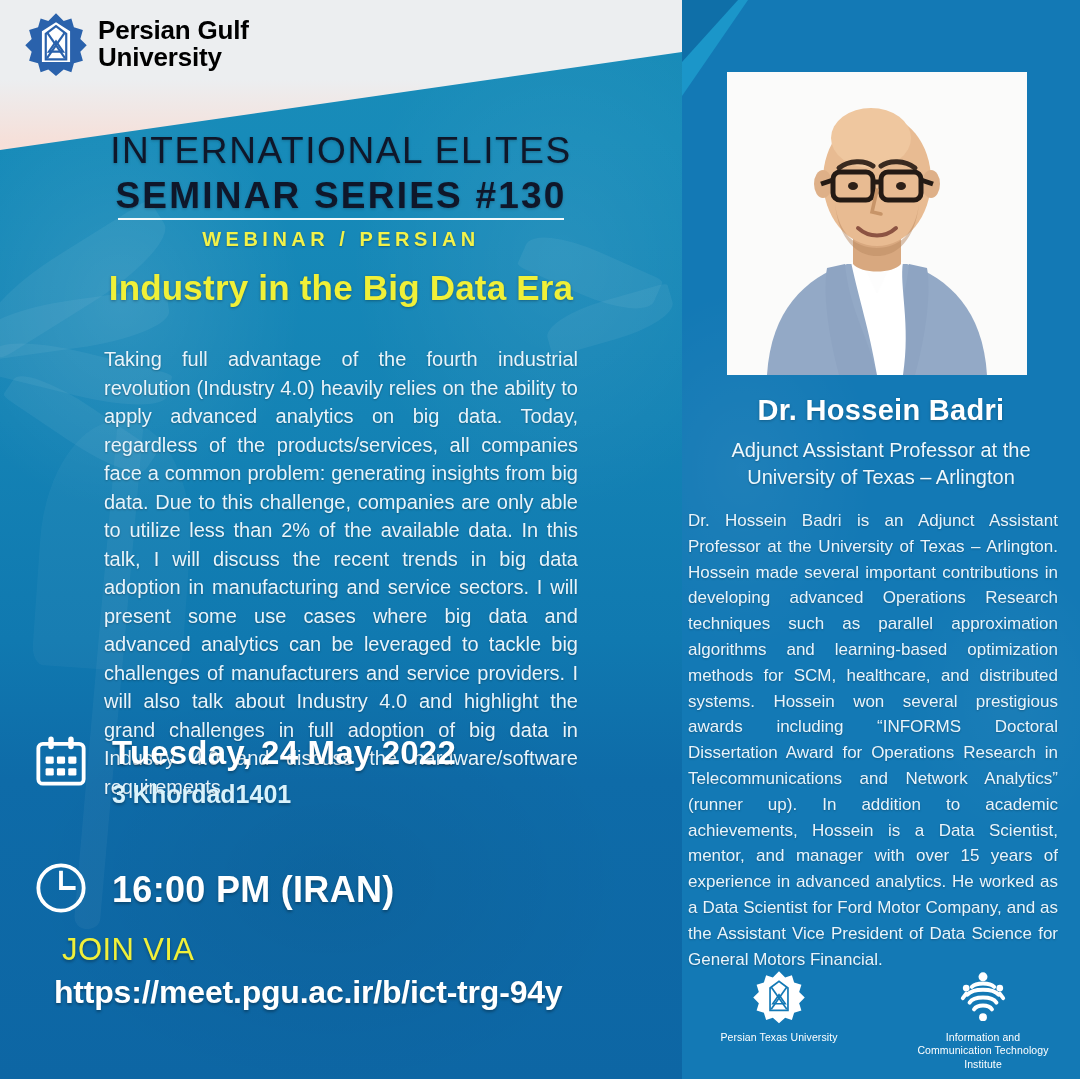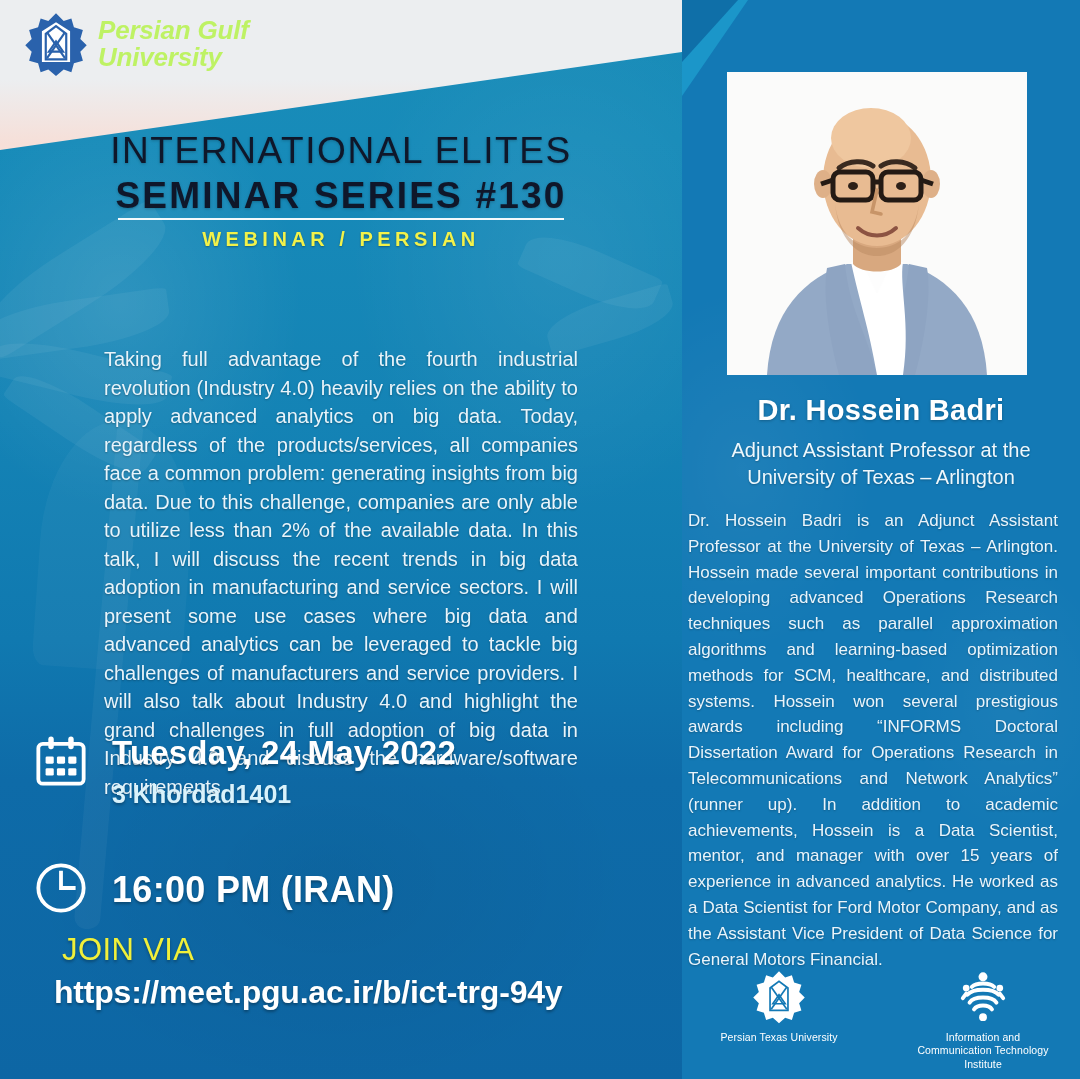--- a/index.html
+++ b/index.html
@@ -80,26 +80,25 @@
 
   
   .logo-block {
     position: absolute;
     left: 24px; top: 12px;
     display: flex; align-items: center; gap: 10px;
     z-index: 6;
   }
   .logo-mark { width: 64px; height: 64px; display: block; }
   .logo-text {
-    color: #bef264;
+    color: #000000;
     font-weight: bold;
     font-size: 26px;
     line-height: 1.05;
     letter-spacing: -0.2px;
-    font-style: italic;
   }
 
   
   .series-title {
     position: absolute;
     left: 0; top: 128px; width: 682px;
     text-align: center;
     color: #0f172a;
     font-size: 37px;
     font-weight: normal;
@@ -339,20 +338,21 @@
       <div>University</div>
     </div>
   </div>
 
   <div class="series-title">
     <div class="line1">INTERNATIONAL ELITES</div>
     <div class="line2">SEMINAR SERIES #130</div>
   </div>
   <div class="rule"></div>
   <div class="webinar-kind">WEBINAR / PERSIAN</div>
+  <div class="talk-title">Industry in the Big Data Era</div>
 
   <div class="abstract">Taking full advantage of the fourth industrial revolution (Industry 4.0) heavily relies on the ability to apply advanced analytics on big data. Today, regardless of the products/services, all companies face a common problem: generating insights from big data. Due to this challenge, companies are only able to utilize less than 2% of the available data. In this talk, I will discuss the recent trends in big data adoption in manufacturing and service sectors. I will present some use cases where big data and advanced analytics can be leveraged to tackle big challenges of manufacturers and service providers. I will also talk about Industry 4.0 and highlight the grand challenges in full adoption of big data in Industry 4.0 and discuss the hardware/software requirements.</div>
 
   <div class="datetime">
     <div class="dt-row">
       <span>
         <svg class="dt-icon" viewBox="0 0 64 64" aria-hidden="true">
           <rect x="7" y="13" width="50" height="44" rx="5" fill="none" stroke="#ffffff" stroke-width="4.2"></rect>
           <rect x="18" y="5" width="6" height="14" rx="3" fill="#ffffff"></rect>
           <rect x="40" y="5" width="6" height="14" rx="3" fill="#ffffff"></rect>

